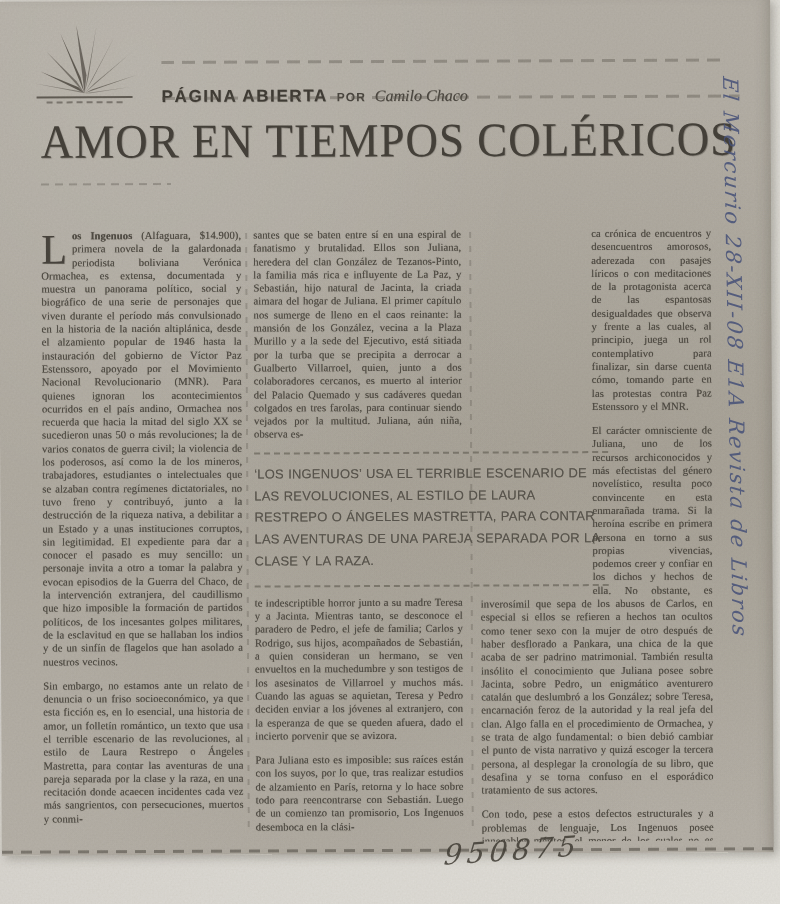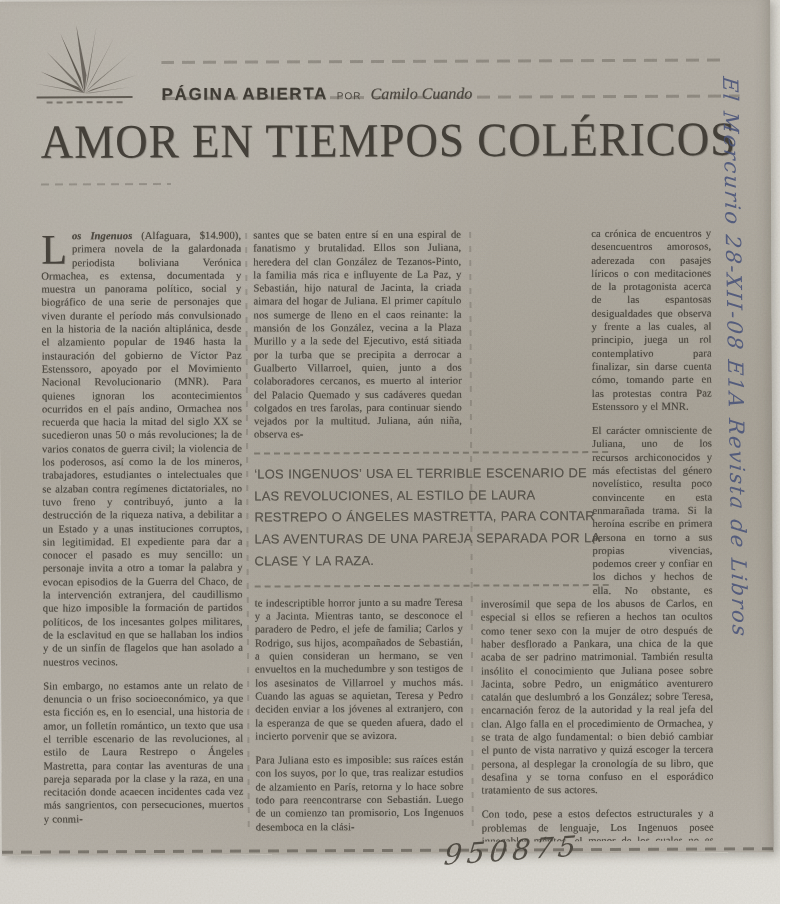--- a/index.html
+++ b/index.html
@@ -15,21 +15,21 @@
          transform:rotate(-0.25deg);
          box-shadow:4px 3px 10px rgba(60,55,45,.30), inset -10px 0 14px -8px rgba(70,64,54,.28);}
   
   .mast-rule{position:absolute;height:3px;opacity:.5;
          background:repeating-linear-gradient(90deg,#57524a 0 13px,transparent 13px 21px);}
   .mast-rule.top{left:163px;top:60px;width:560px;opacity:.38;}
   .mast-rule.bot{left:163px;top:96px;width:578px;opacity:.38;}
   .mast-line{position:absolute;left:163px;top:66px;display:flex;align-items:baseline;gap:9px;white-space:nowrap;}
   .section-title{font-family:"Liberation Sans",sans-serif;font-weight:700;font-size:17px;letter-spacing:1.6px;
          color:#403c35;text-shadow:.5px .5px .8px rgba(64,60,53,.45);}
-  .byline-prefix{font-family:"Liberation Sans",sans-serif;font-weight:400;font-size:10px;letter-spacing:1px;color:#4a463f;margin-top:24px;}
+  .byline-prefix{font-family:"Liberation Sans",sans-serif;font-weight:700;font-size:12px;letter-spacing:1px;color:#4a463f;margin-top:24px;}
   .byline-author{font-style:italic;font-size:16px;color:#4a463f;text-shadow:.4px .4px .6px rgba(64,60,53,.4);}
   
   .headline{position:absolute;left:42px;top:116px;width:680px;font-size:45px;line-height:1.05;
          letter-spacing:1px;color:#45413a;font-family:"Liberation Serif",serif;
          text-shadow:.6px .6px .8px rgba(60,56,48,.45);transform:scaleY(1.06);transform-origin:left top;white-space:nowrap;}
   .headline-rule{position:absolute;left:42px;top:182px;width:130px;height:2px;opacity:.35;
          background:repeating-linear-gradient(90deg,#57524a 0 8px,transparent 8px 14px);}
   
   .col{position:absolute;top:228px;font-size:10.6px;line-height:13.3px;color:#4f4b43;
        text-align:justify;letter-spacing:.1px;word-spacing:.4px;
@@ -37,21 +37,21 @@
   .col p{margin:0 0 11px;}
   #col1{left:42px;width:200px;height:612px;overflow:hidden;}
   #col2{left:254px;width:208px;height:612px;}
   #col3{left:480px;width:232px;height:614px;overflow:hidden;}
   .gutter-rule{position:absolute;top:232px;width:2px;height:598px;opacity:.30;
        background:repeating-linear-gradient(180deg,#57524a 0 6px,transparent 6px 14px);}
   #gutter-left{left:246px;}
   #gutter-right{left:470px;}
   .dropcap{float:left;font-size:42px;line-height:36px;padding:2px 5px 0 0;color:#48443d;
        text-shadow:.6px .6px .8px rgba(60,56,48,.5);}
-  .lead-bold{font-weight:700;font-style:italic;}
+  .lead-bold{font-weight:700;}
   
   .pull-quote{width:352px;margin:5px 0 9px 0;padding:9px 2px 13px 0;
        border-top:2px dashed rgba(88,83,73,.55);border-bottom:2px dashed rgba(88,83,73,.55);
        font-family:"Liberation Sans",sans-serif;font-size:13px;line-height:1.68;letter-spacing:.2px;
        color:#5a564e;text-align:left;text-shadow:0 0 .6px rgba(90,86,78,.6);}
   
   .pq-spacer{float:left;width:112px;height:145px;margin-top:222px;}
   
   .margin-note{position:absolute;left:742px;top:78px;width:620px;
        transform:rotate(89deg) skewX(-7deg);transform-origin:left top;
@@ -88,21 +88,21 @@
       </g>
       <g stroke="#4c473f" stroke-width="2" opacity=".8">
         <line x1="10" y1="76" x2="106" y2="76"></line>
         <line x1="20" y1="81" x2="96" y2="81" stroke-dasharray="6 4" opacity=".7"></line>
       </g>
     </svg>
     <div class="mast-rule top"></div>
     <div class="mast-line">
       <span class="section-title">PÁGINA ABIERTA</span>
       <span class="byline-prefix">POR</span>
-      <span class="byline-author">Camilo Cuando</span>
+      <span class="byline-author">Camilo Chaco</span>
     </div>
     <div class="mast-rule bot"></div>
 
     <div class="headline">AMOR EN TIEMPOS COLÉRICOS</div>
     <div class="headline-rule"></div>
 
     <div class="gutter-rule" id="gutter-left"></div>
     <div class="gutter-rule" id="gutter-right"></div>
 
     <div class="col" id="col1">

